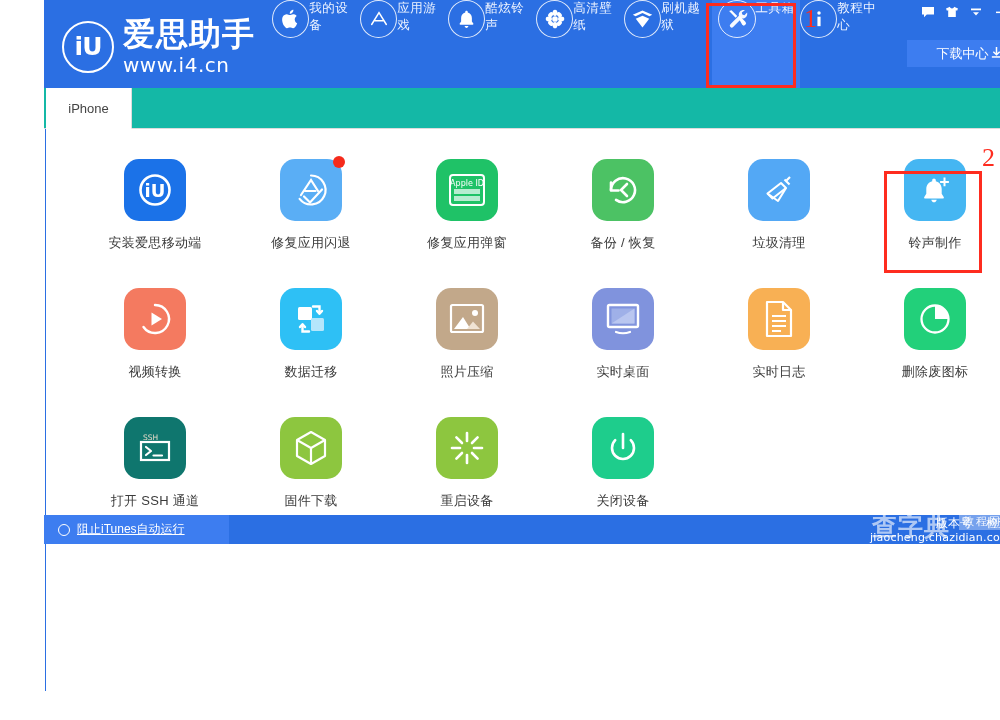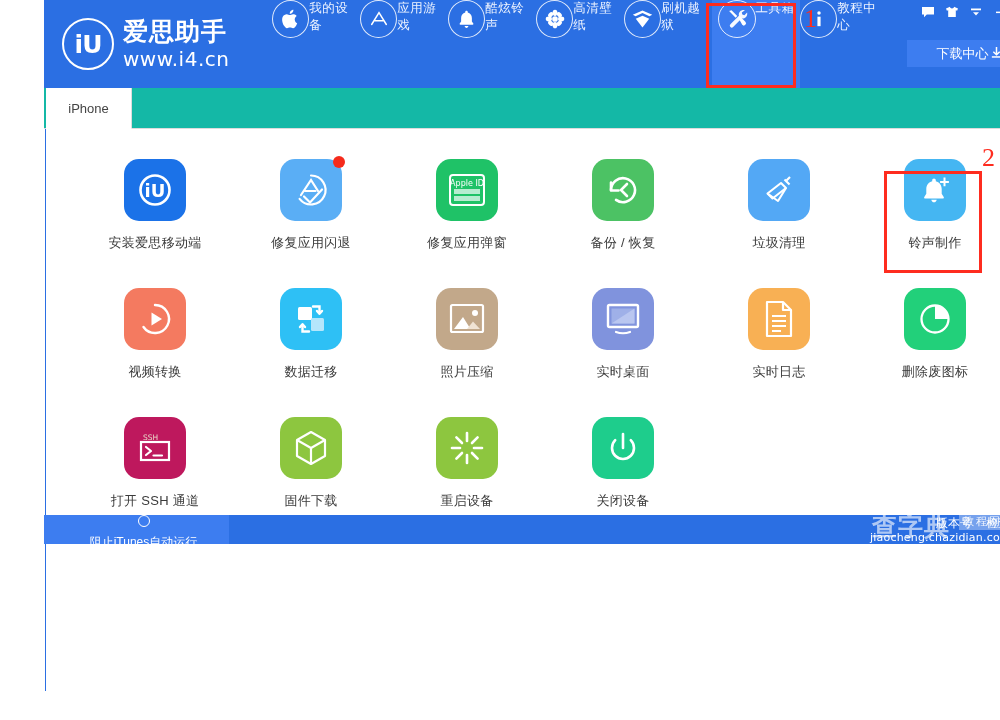--- a/index.html
+++ b/index.html
@@ -30,21 +30,21 @@
   .logo-mark {
     width: 52px; height: 52px; border-radius: 50%;
     border: 2.5px solid #ffffff;
     display: flex; align-items: center; justify-content: center;
     color: #fff; font-size: 25px; font-weight: bold;
     letter-spacing: -1px;
     font-family: "DejaVu Sans", sans-serif;
   }
   .logo-text { display: flex; flex-direction: column; line-height: 1; }
   .logo-cn {
-    color: #ffffff; font-size: 25px; font-weight: bold; letter-spacing: 1px;
+    color: #ffffff; font-size: 32px; font-weight: bold; letter-spacing: 1px;
   }
   .logo-url {
     color: #ffffff; font-size: 20px; margin-top: 5px; letter-spacing: 0.5px;
     font-family: "DejaVu Sans", sans-serif;
   }
 
   .navbar {
     position: absolute; left: 228px; top: 0;
     height: 88px; display: flex; align-items: stretch;
   }
@@ -175,21 +175,20 @@
     width: 1000px; height: 29px;
     background: #2b6fe3;
     display: flex; align-items: center;
   }
   .footer-left {
     width: 185px; height: 29px;
     background: #3d7df0;
     display: flex; align-items: center; gap: 7px;
     padding-left: 14px;
     cursor: pointer;
-    flex-direction: column;
   }
   .radio-circle {
     width: 12px; height: 12px; border-radius: 50%;
     border: 1.5px solid #ffffff; flex: 0 0 auto;
   }
   .footer-left-label {
     color: #ffffff; font-size: 12px;
     text-decoration: underline;
   }
   .footer-right {
@@ -508,21 +507,21 @@
         <div class="tool-icon" style="background:#22d07a">
           <svg width="40" height="40" viewBox="0 0 40 40">
             <circle cx="20" cy="20" r="13.5" fill="none" stroke="#fff" stroke-width="2.3"></circle>
             <path d="M20 20 L20 6.5 A13.5 13.5 0 0 1 33.5 20 Z" fill="#fff"></path>
           </svg>
         </div>
         <div class="tool-label">删除废图标</div>
       </div>
 
       <div class="tool">
-        <div class="tool-icon" style="background:#be185d">
+        <div class="tool-icon" style="background:#0f766e">
           <svg width="40" height="36" viewBox="0 0 40 36">
             <text x="8" y="10" font-size="7.5" font-family="DejaVu Sans" fill="#e8dbc9">SSH</text>
             <rect x="6" y="12" width="28" height="18" fill="none" stroke="#fff" stroke-width="2.2"></rect>
             <path d="M11 17 L16 21 L11 25" fill="none" stroke="#fff" stroke-width="2.2" stroke-linecap="round" stroke-linejoin="round"></path>
             <path d="M18.5 25.5 L27 25.5" stroke="#fff" stroke-width="2.2" stroke-linecap="round"></path>
           </svg>
         </div>
         <div class="tool-label">打开 SSH 通道</div>
       </div>
 

